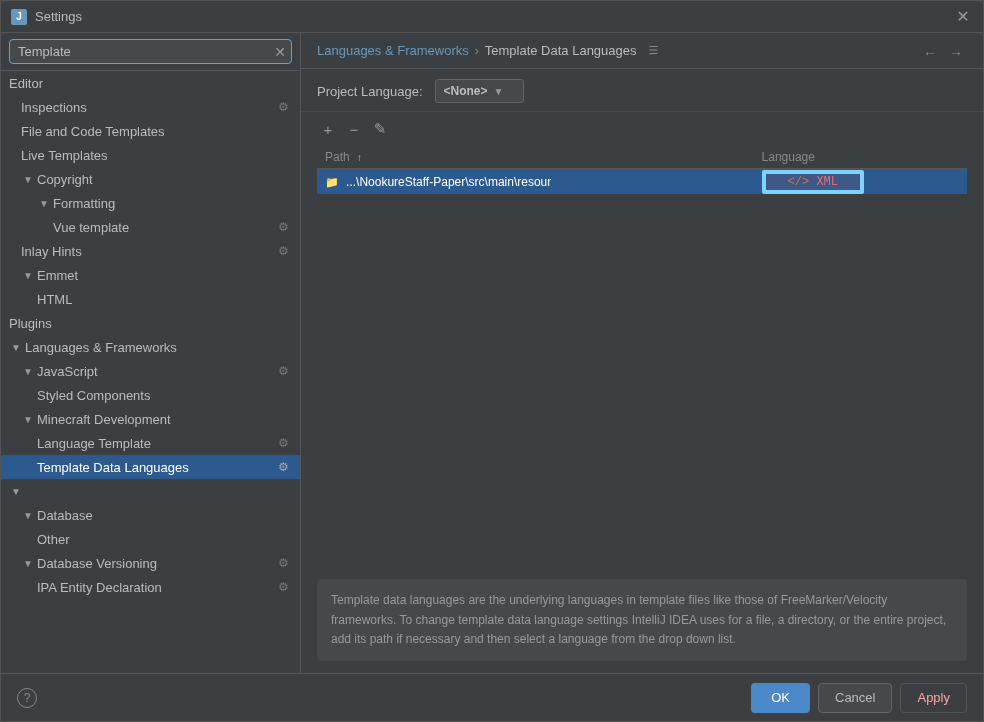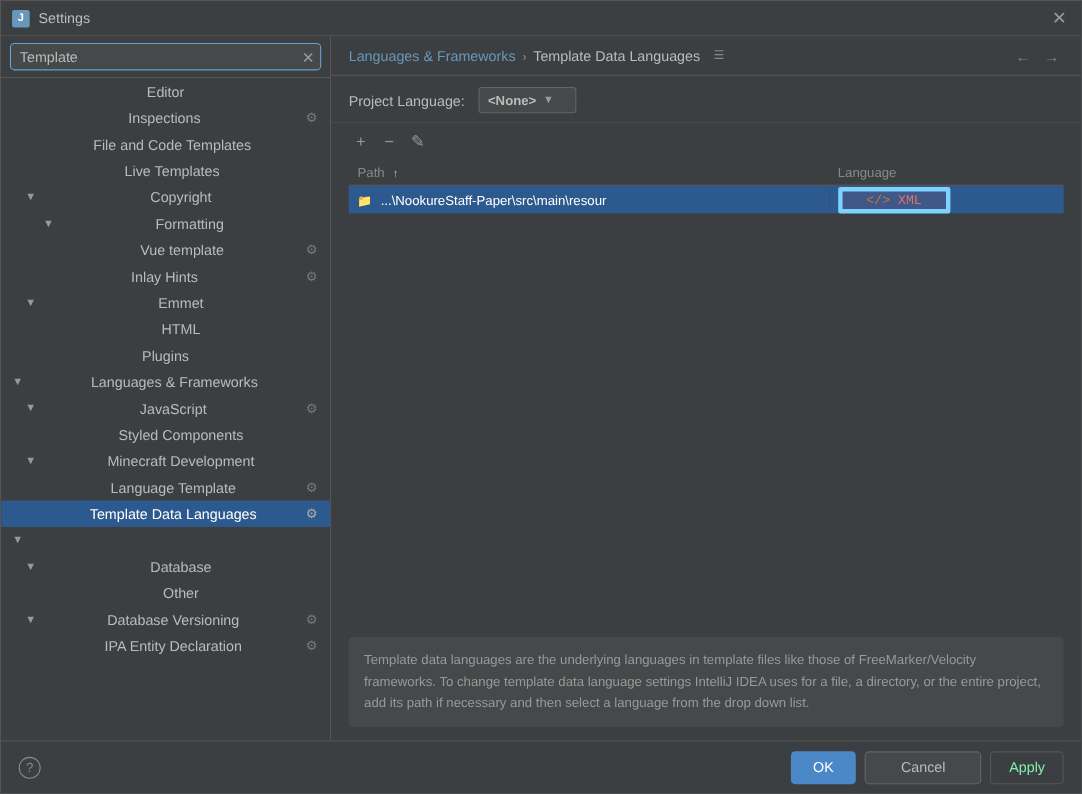--- a/index.html
+++ b/index.html
@@ -169,21 +169,20 @@
     .gear-icon-sm {
       width: 14px;
       height: 14px;
       margin-left: auto;
       color: #777;
       font-size: 12px;
     }
 
     .tree-label {
       flex: 1;
-      text-align: center;
     }
 
     
     .right-panel {
       flex: 1;
       display: flex;
       flex-direction: column;
       background: #3c3f41;
       overflow: hidden;
     }
@@ -423,31 +422,31 @@
       font-size: 13px;
       cursor: pointer;
       height: 30px;
     }
 
     .btn-secondary {
       background: #45494a;
       border: 1px solid #646464;
       border-radius: 4px;
       color: #bbbbbb;
-      padding: 6px 32px;
+      padding: 6px 16px;
       font-size: 13px;
       cursor: pointer;
       height: 30px;
     }
 
     .btn-disabled {
       background: #3c3f41;
       border: 1px solid #555;
       border-radius: 4px;
-      color: #86efac;
+      color: #fca5a5;
       padding: 6px 16px;
       font-size: 13px;
       cursor: not-allowed;
       height: 30px;
     }
   </style>
 </head>
 <body>
 
 <div class="window">

